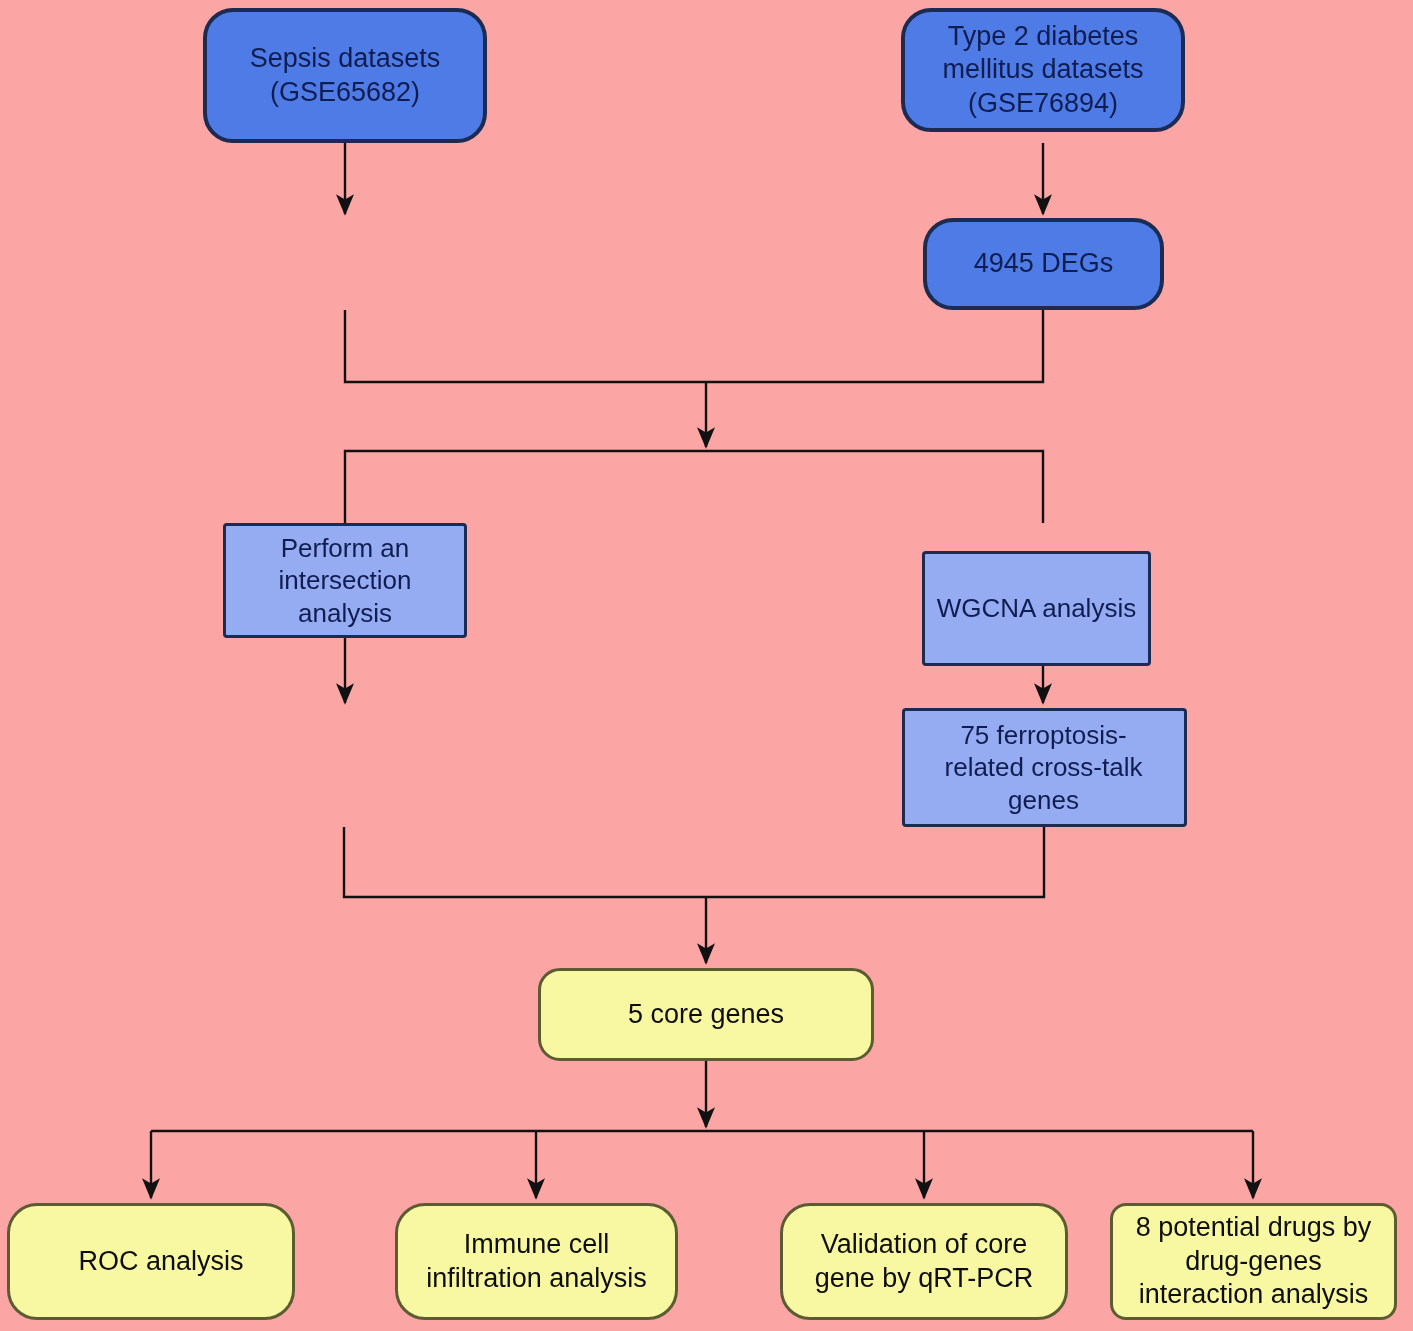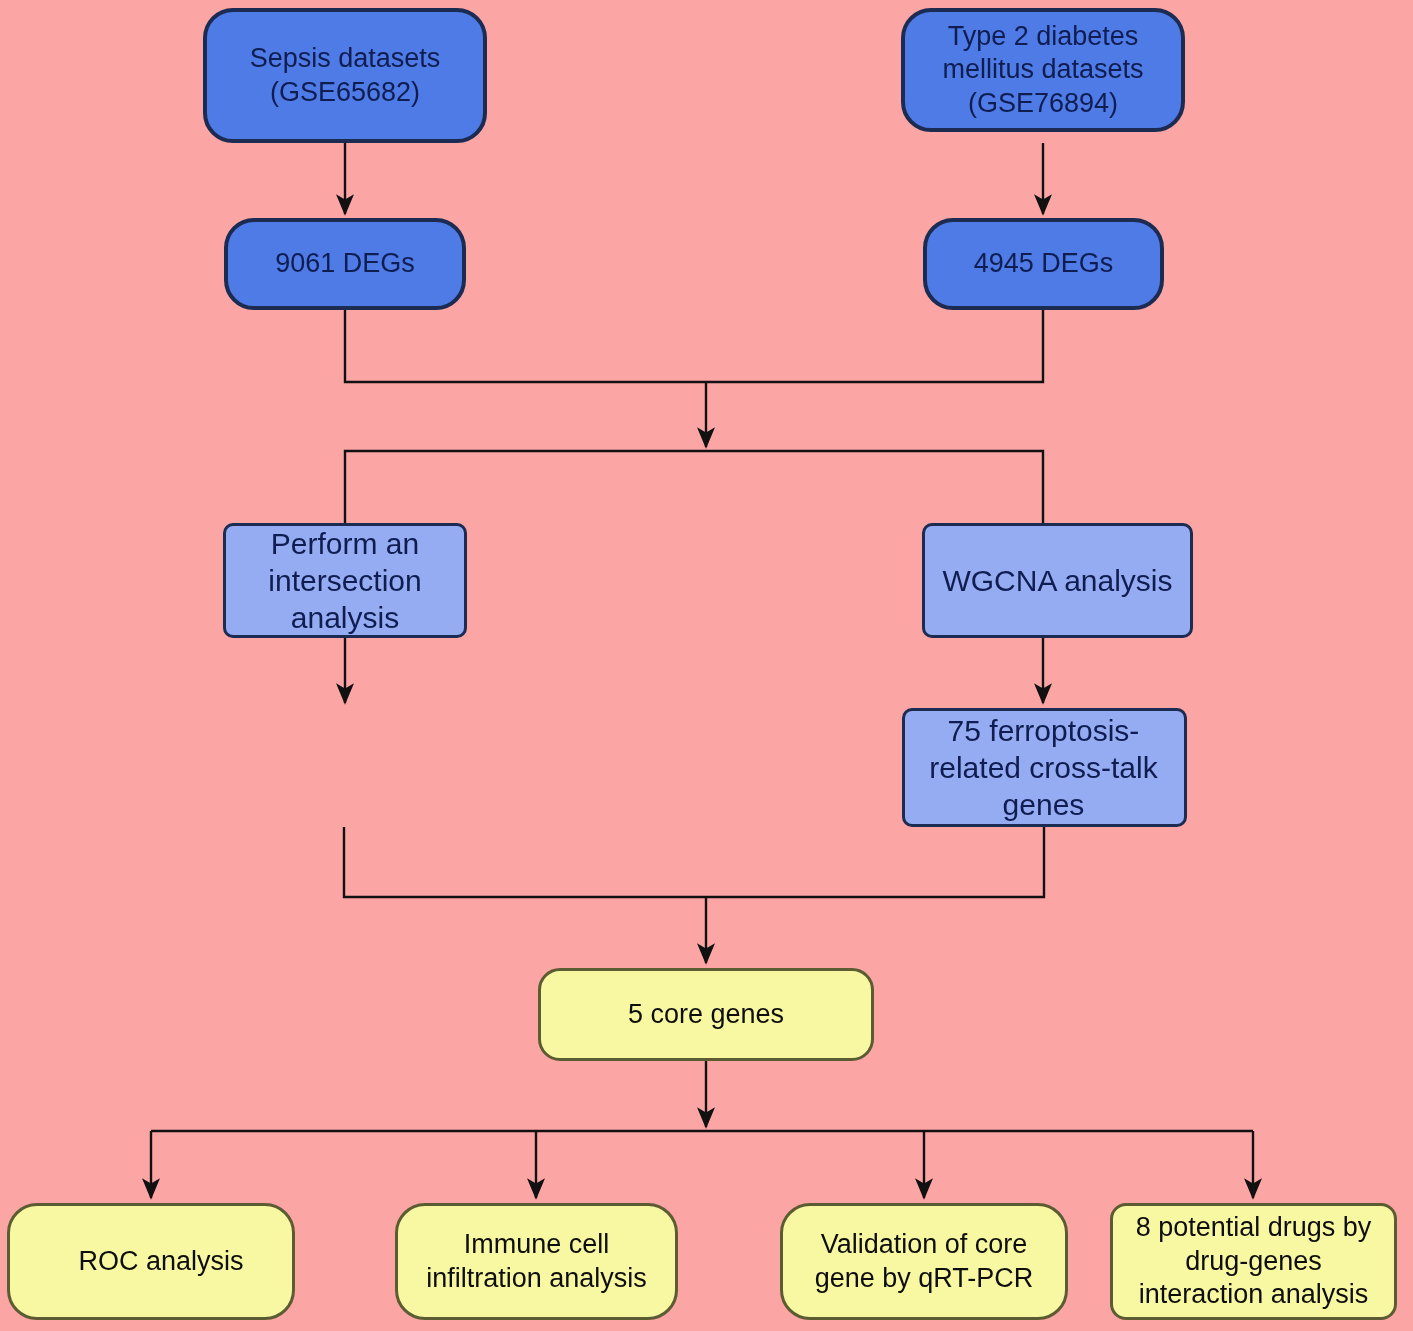--- a/index.html
+++ b/index.html
@@ -32,36 +32,36 @@
   .blue-dark {
     background: #4e7be6;
     border: 4px solid #1b2b52;
     color: #101d51;
     border-radius: 30px;
   }
   .blue-light {
     background: #95acf2;
     border: 3px solid #1b2b52;
     color: #101d51;
-    border-radius: 10px;
-    font-size: 30px;
+    border-radius: 4px;
+    font-size: 26px;
   }
   .yellow {
     background: #f8f8a2;
     border: 3px solid #5c5c33;
     color: #0e0e0e;
     border-radius: 26px;
   }
   
   .n-sepsis      { left: 203px;  top: 8px;    width: 284px; height: 135px; }
   .n-t2dm        { left: 901px;  top: 8px;    width: 284px; height: 124px; }
   .n-degs1       { left: 224px;  top: 218px;  width: 242px; height: 92px;  }
   .n-degs2       { left: 923px;  top: 218px;  width: 241px; height: 92px;  }
   .n-intersect   { left: 223px;  top: 523px;  width: 244px; height: 115px; }
-  .n-wgcna       { left: 922px;  top: 523px;  width: 271px; height: 115px; text-align: center; }
+  .n-wgcna       { left: 922px;  top: 551px;  width: 229px; height: 115px; text-align: center; }
   .n-crosstalk   { left: 198px;  top: 708px;  width: 292px; height: 119px; }
   .n-ferroptosis { left: 902px;  top: 708px;  width: 285px; height: 119px; padding-left: 6px; }
   .n-core        { left: 538px;  top: 968px;  width: 336px; height: 93px; border-radius: 22px; }
   .n-roc         { left: 7px;    top: 1203px; width: 288px; height: 117px; border-radius: 30px; padding-left: 28px; }
   .n-immune      { left: 395px;  top: 1203px; width: 283px; height: 117px; border-radius: 30px; }
   .n-validation  { left: 780px;  top: 1203px; width: 288px; height: 117px; border-radius: 30px; }
   .n-drugs       { left: 1110px; top: 1203px; width: 287px; height: 117px; border-radius: 16px; }
 </style>
 </head>
 <body>
@@ -98,21 +98,20 @@
       <path d="M1253 1131 L1253 1198" marker-end="url(#arrow)"></path>
     </g>
   </svg>
 
   <div class="node blue-dark n-sepsis">Sepsis datasets
 (GSE65682)</div>
   <div class="node blue-dark n-t2dm">Type 2 diabetes
 mellitus datasets
 (GSE76894)</div>
 
-  <div class="node blue-dark n-degs1">9061 DEGs</div>
   <div class="node blue-dark n-degs2">4945 DEGs</div>
 
   <div class="node blue-light n-intersect">Perform an
 intersection
 analysis</div>
   <div class="node blue-light n-wgcna">WGCNA analysis</div>
 
   <div class="node blue-light n-ferroptosis">75 ferroptosis-
 related cross-talk
 genes</div>

